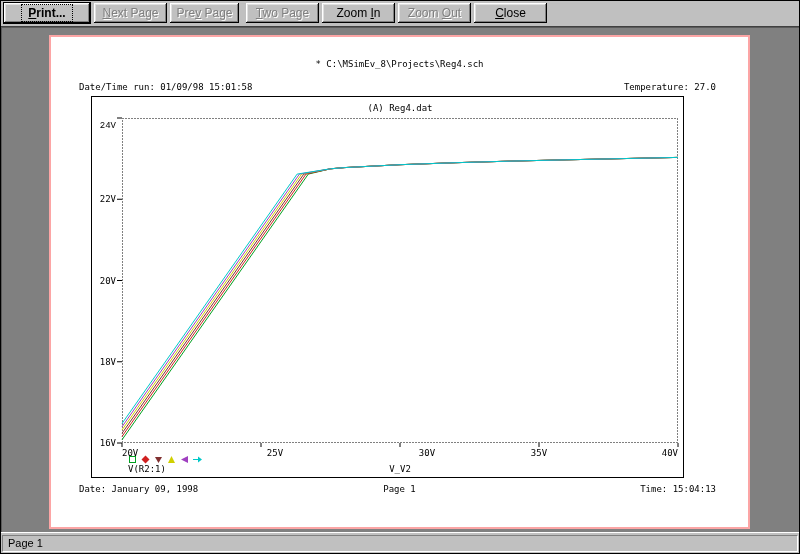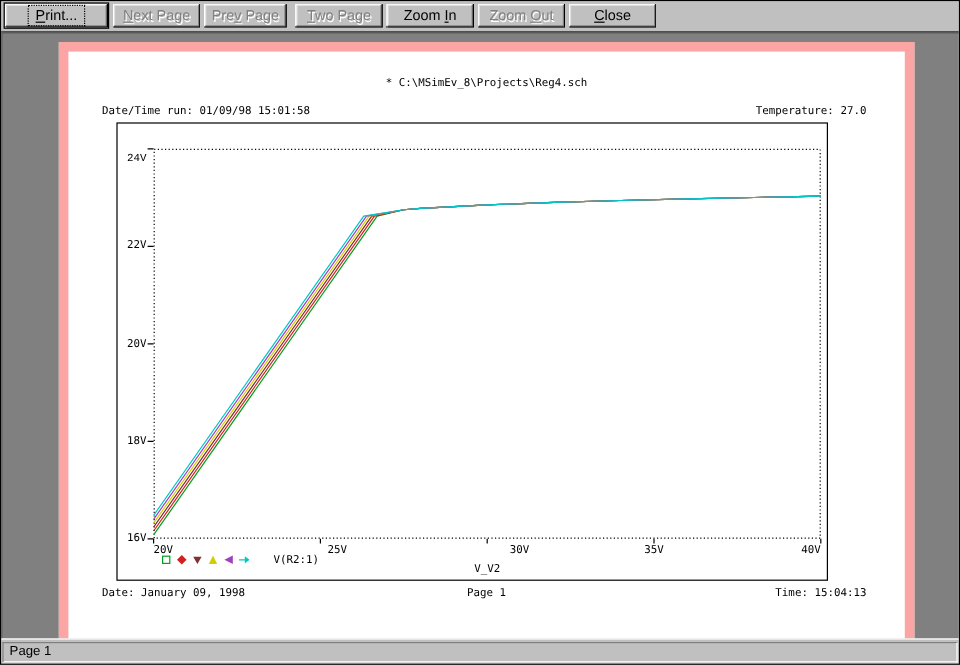--- a/index.html
+++ b/index.html
@@ -14,46 +14,47 @@
     position:absolute;top:2px;height:20px;background:#c0c0c0;color:#000;
     font-size:12px;display:flex;align-items:center;justify-content:center;
     box-shadow: inset -1px -1px 0 #000, inset 1px 1px 0 #fff,
                 inset -2px -2px 0 #808080, inset 2px 2px 0 #dfdfdf;
     cursor:default;user-select:none;
   }
   .btn .inner{padding:1px 6px;white-space:nowrap;}
   .btn.default{
     box-shadow: 0 0 0 1px #000, inset -1px -1px 0 #000, inset 1px 1px 0 #fff,
                 inset -2px -2px 0 #808080, inset 2px 2px 0 #dfdfdf;
+    font-weight: bold;
   }
   .btn.focused .inner{outline:1px dotted #000;}
   .btn.disabled{color:#808080;text-shadow:1px 1px 0 #fff;align-items:center;}
   
   .preview{
     position:absolute;top:25px;left:0;right:0;bottom:20px;background:#808080;
     border-top:1px solid #404040;box-shadow:inset 1px 1px 0 #5a5a5a;
   }
   .page{
     position:absolute;left:48px;top:8px;width:697px;height:490px;
-    background:#fff;border:8px solid #fca5a5;
+    background:#fff;border:2px solid #fca5a5;
     font-family:"DejaVu Sans Mono",monospace;font-size:9px;color:#000;
   }
   .page .abs{position:absolute;white-space:nowrap;}
   .hdr-title{top:22px;left:0;width:100%;text-align:center;}
   .run-info{top:45px;left:28px;}
   .temperature{top:45px;right:32px;}
   .chart-box{position:absolute;left:40px;top:59px;width:591px;height:380px;border:1px solid #000;}
   .plot-title{top:6px;left:30px;width:556px;text-align:center;}
   .plot{position:absolute;left:30px;top:21px;width:556px;height:325px;}
   .plot svg{overflow:visible;display:block;}
   .ylabels{position:absolute;left:0;top:0;width:27px;height:100%;}
   .ylabels span{position:absolute;right:3px;white-space:nowrap;}
   .xlabels{position:absolute;left:30px;top:351px;width:556px;height:11px;}
   .xlabels span{position:absolute;white-space:nowrap;}
-  .legend{position:absolute;left:36px;top:358px;height:11px;display:flex;align-items:center;gap:20px;}
+  .legend{position:absolute;left:36px;top:358px;height:11px;display:flex;gap:0;flex-direction:column;}
   .legend svg{display:block;}
   .vv2{top:367px;left:308px;transform:translateX(-50%);}
   .ftr-date{top:447px;left:28px;}
   .ftr-page{top:447px;left:50%;transform:translateX(-50%);}
   .ftr-time{top:447px;right:32px;}
   
   .statusbar{position:absolute;left:0;right:0;bottom:0;height:20px;background:#c0c0c0;border-top:1px solid #fff;}
   .status-panel{
     position:absolute;left:1px;right:1px;top:2px;bottom:1px;
     border:1px solid;border-color:#808080 #fff #fff #808080;
@@ -89,20 +90,21 @@
 </div>
 
 <div class="preview">
   <div class="page">
 
     <div class="abs hdr-title">* C:\MSimEv_8\Projects\Reg4.sch</div>
     <div class="abs run-info">Date/Time run: 01/09/98 15:01:58</div>
     <div class="abs temperature">Temperature: 27.0</div>
 
     <div class="chart-box">
+      <div class="abs plot-title">(A) Reg4.dat</div>
 
       <div class="ylabels" id="y-labels">
           <span style="top: 24px; font-family: Liberation Mono, monospace;">24V</span>
           <span style="top: 97.25px;">22V</span>
           <span style="top: 178.5px;">20V</span>
           <span style="top: 259.75px;">18V</span>
           <span style="top: 341px;">16V</span>
         </div>
 
       <div class="plot">

